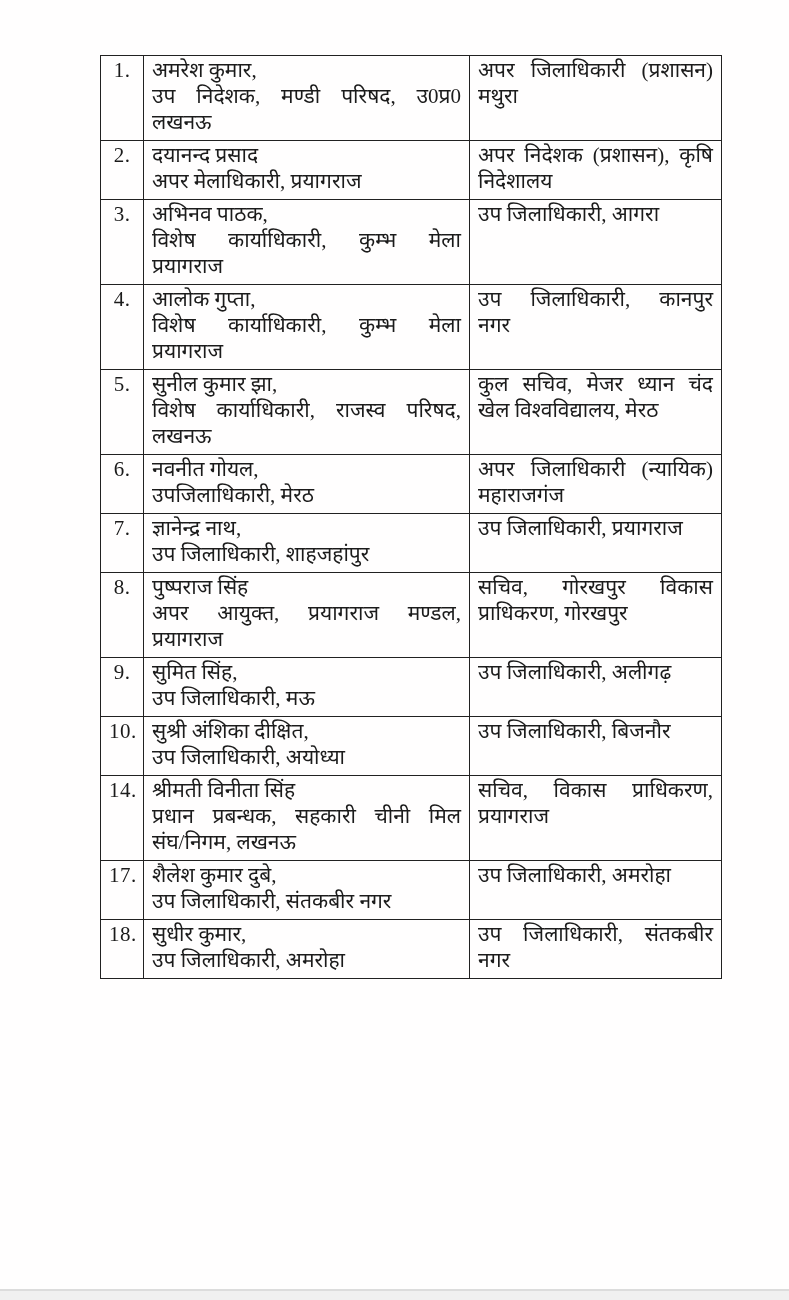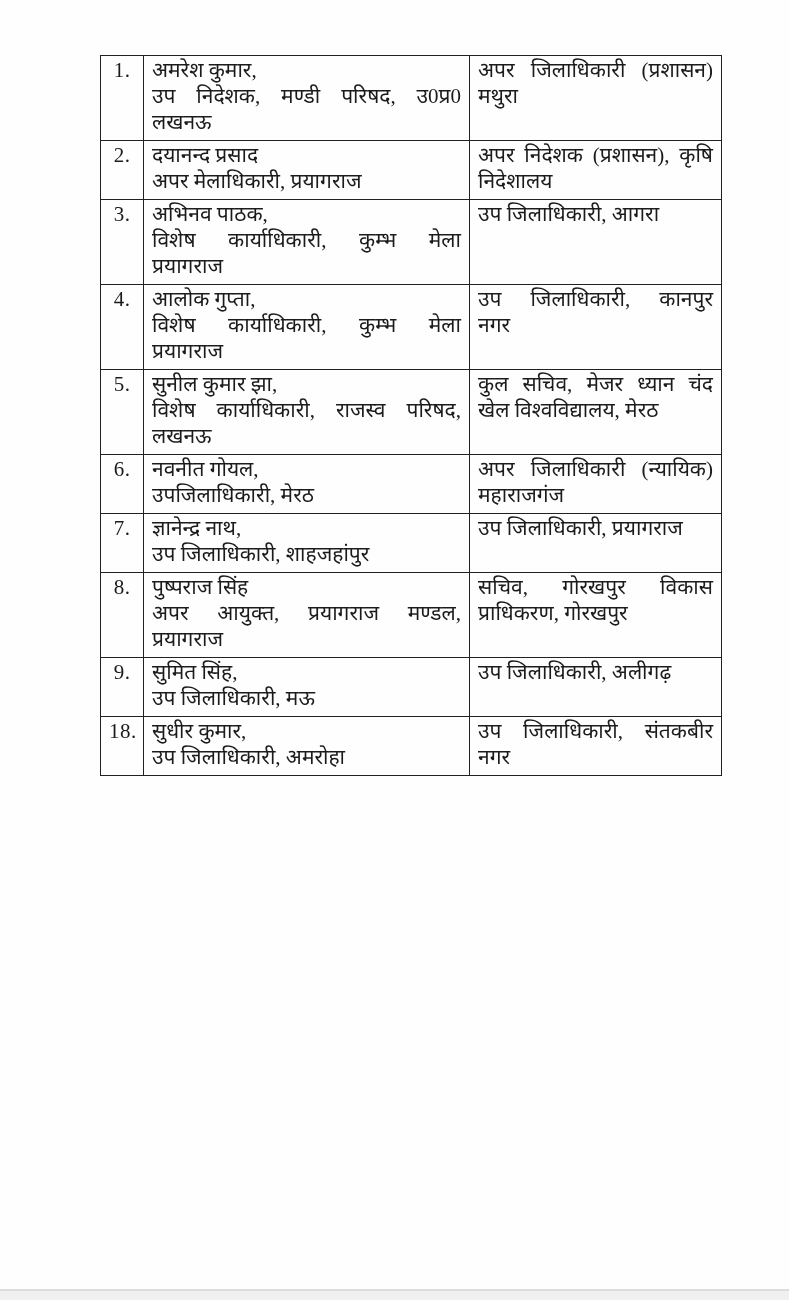--- a/index.html
+++ b/index.html
@@ -166,20 +166,52 @@
             <td class="sn-cell">9.</td>
             <td>
               <div class="cell-line">सुमित सिंह,</div>
               <div class="cell-line">उप जिलाधिकारी, मऊ</div>
             </td>
             <td>
               <div class="cell-line">उप जिलाधिकारी, अलीगढ़</div>
             </td>
           </tr>
           <tr>
+            <td class="sn-cell">10.</td>
+            <td>
+              <div class="cell-line">सुश्री अंशिका दीक्षित,</div>
+              <div class="cell-line">उप जिलाधिकारी, अयोध्या</div>
+            </td>
+            <td>
+              <div class="cell-line">उप जिलाधिकारी, बिजनौर</div>
+            </td>
+          </tr>
+          <tr>
+            <td class="sn-cell">14.</td>
+            <td>
+              <div class="cell-line">श्रीमती विनीता सिंह</div>
+              <div class="cell-line just">प्रधान प्रबन्धक, सहकारी चीनी मिल</div>
+              <div class="cell-line">संघ/निगम, लखनऊ</div>
+            </td>
+            <td>
+              <div class="cell-line just">सचिव, विकास प्राधिकरण,</div>
+              <div class="cell-line">प्रयागराज</div>
+            </td>
+          </tr>
+          <tr>
+            <td class="sn-cell">17.</td>
+            <td>
+              <div class="cell-line">शैलेश कुमार दुबे,</div>
+              <div class="cell-line">उप जिलाधिकारी, संतकबीर नगर</div>
+            </td>
+            <td>
+              <div class="cell-line">उप जिलाधिकारी, अमरोहा</div>
+            </td>
+          </tr>
+          <tr>
             <td class="sn-cell">18.</td>
             <td>
               <div class="cell-line">सुधीर कुमार,</div>
               <div class="cell-line">उप जिलाधिकारी, अमरोहा</div>
             </td>
             <td>
               <div class="cell-line just">उप जिलाधिकारी, संतकबीर</div>
               <div class="cell-line">नगर</div>
             </td>
           </tr>

